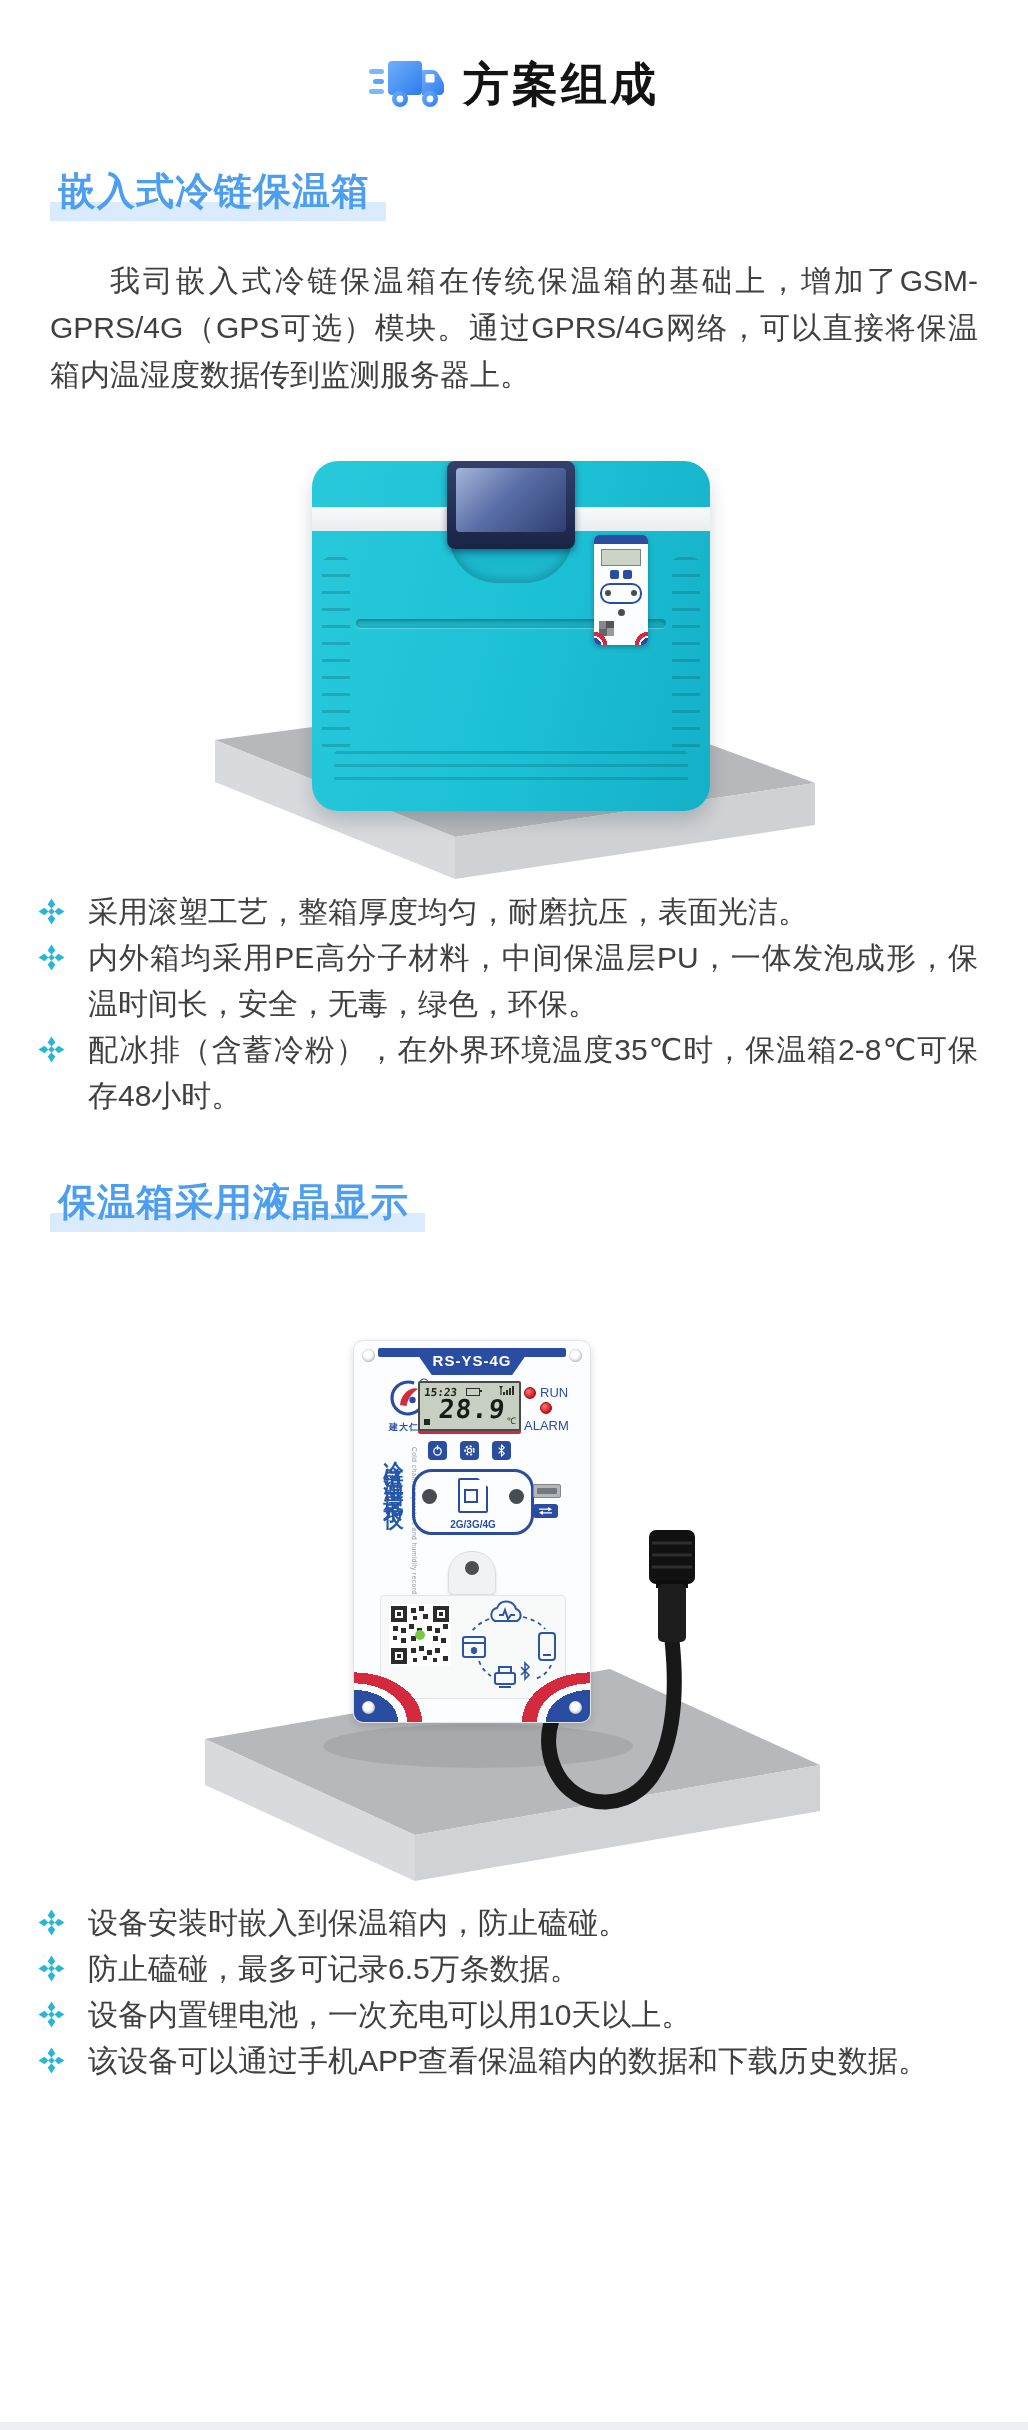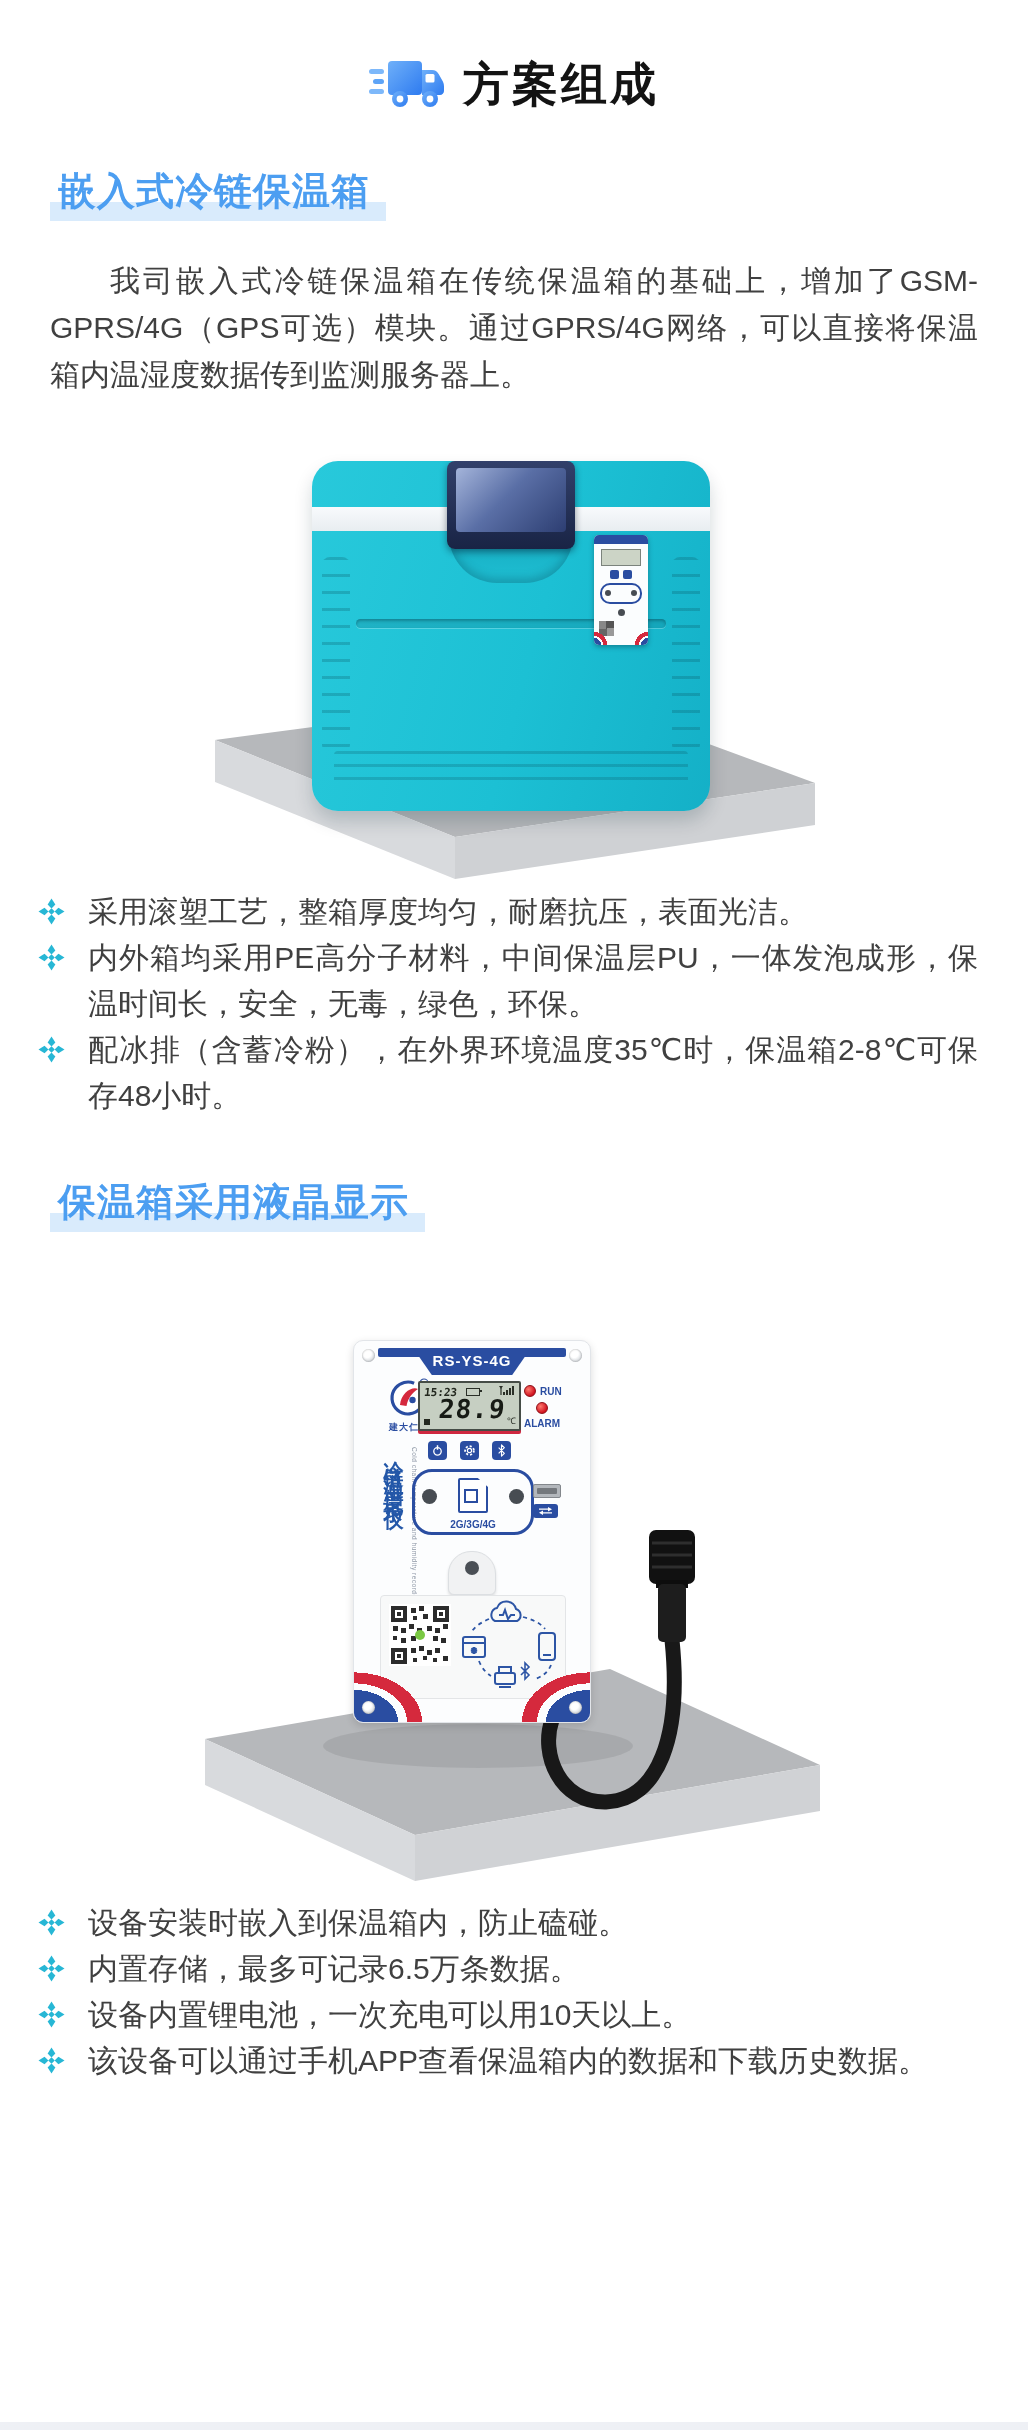--- a/index.html
+++ b/index.html
@@ -92,21 +92,21 @@
   .lcd-time{position:absolute;left:4px;top:3px;font-size:11px;font-weight:700;color:#23281f;transform:skewX(-6deg);}
   .lcd-batt{position:absolute;left:46px;top:5px;width:12px;height:6px;border:1px solid #2a2f27;}
   .lcd-batt::after{content:"";position:absolute;right:-3px;top:1px;width:2px;height:2px;background:#2a2f27;}
   .lcd-temp{position:absolute;right:13px;top:11px;font-size:26px;font-weight:700;color:#171b15;transform:skewX(-6deg);letter-spacing:1px;}
   .lcd-unit{position:absolute;right:3px;bottom:2px;font-size:9px;color:#2a2f27;}
   .lcd-mem{position:absolute;left:4px;bottom:4px;width:6px;height:6px;background:#23281f;}
   .p-led{position:absolute;left:170px;display:flex;align-items:center;gap:4px;}
   .p-led.run{top:44px;} .p-led.alarm{top:61px;flex-direction:column;}
   .led-dot{width:10px;height:10px;border-radius:50%;border:1px solid #8e0e16;
     background:radial-gradient(circle at 35% 35%,#ff7a6e,#d0121f 70%);}
-  .led-label{font-size:10px;font-weight:700;color:#2a4da1;}
+  .led-label{font-size:13px;font-weight:400;color:#2a4da1;}
   .p-btns{position:absolute;left:74px;top:100px;display:flex;gap:13px;}
   .p-btn{width:19px;height:19px;background:#2a4da1;border-radius:4px;display:flex;align-items:center;justify-content:center;}
   .p-sim{position:absolute;left:58px;top:128px;width:116px;height:60px;border:3px solid #2a4da1;border-radius:20px;}
   .sim-hole{position:absolute;top:17px;width:15px;height:15px;border-radius:50%;background:#474c52;}
   .sim-hole.l{left:7px;} .sim-hole.r{right:7px;}
   .sim-card{position:absolute;left:50%;top:6px;transform:translateX(-50%);width:26px;height:31px;background:#fff;
     border:2.5px solid #2a4da1;border-radius:2px;clip-path:polygon(0 0,66% 0,100% 26%,100% 100%,0 100%);}
   .sim-card::after{content:"";position:absolute;left:4px;top:9px;width:10px;height:10px;border:2px solid #2a4da1;}
   .sim-label{position:absolute;bottom:2px;width:100%;text-align:center;font-size:10px;font-weight:700;color:#2a4da1;}
   .p-usb{position:absolute;left:179px;top:143px;width:26px;height:12px;background:#b3b7bc;border:1px solid #83878c;border-radius:2px;}
@@ -430,21 +430,21 @@
     <li>
       <svg class="bullet-ico" viewBox="0 0 28 28">
           <g fill="#27b7d5">
             <path d="M14 .5 L18 6.8 L14 10.8 L10 6.8 Z"></path>
             <path d="M14 27.5 L18 21.2 L14 17.2 L10 21.2 Z"></path>
             <path d="M.5 14 L6.8 10 L10.8 14 L6.8 18 Z"></path>
             <path d="M27.5 14 L21.2 10 L17.2 14 L21.2 18 Z"></path>
             <path d="M14 10.6 L17.4 14 L14 17.4 L10.6 14 Z"></path>
           </g>
         </svg>
-      <span>内置存储，最多可记录6.5万条数据。</span>
+      <span>防止磕碰，最多可记录6.5万条数据。</span>
     </li>
     <li>
       <svg class="bullet-ico" viewBox="0 0 28 28">
           <g fill="#27b7d5">
             <path d="M14 .5 L18 6.8 L14 10.8 L10 6.8 Z"></path>
             <path d="M14 27.5 L18 21.2 L14 17.2 L10 21.2 Z"></path>
             <path d="M.5 14 L6.8 10 L10.8 14 L6.8 18 Z"></path>
             <path d="M27.5 14 L21.2 10 L17.2 14 L21.2 18 Z"></path>
             <path d="M14 10.6 L17.4 14 L14 17.4 L10.6 14 Z"></path>
           </g>

